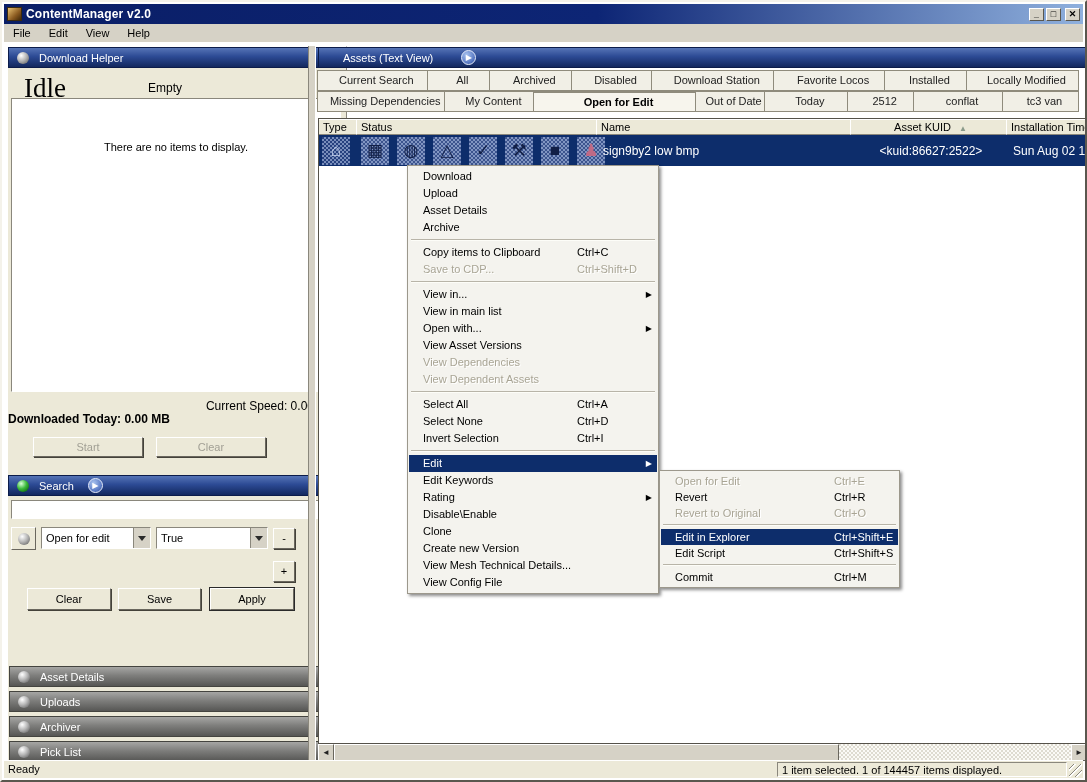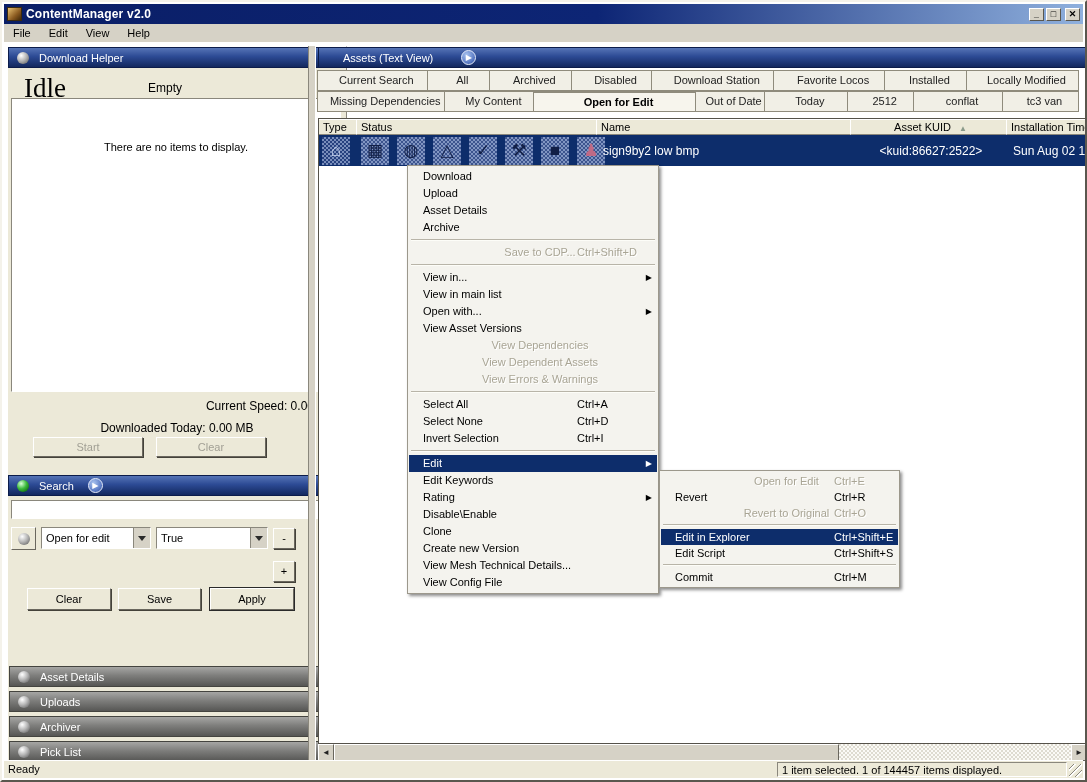--- a/index.html
+++ b/index.html
@@ -47,21 +47,21 @@
 
   
   .leftcol { position:absolute; left:5px; top:44px; width:340px; height:716px; background:#ece9d8;
              border:1px solid; border-color:#fff #8a877c #8a877c #fff; }
   .dh-header { left:0; top:0; right:0; }
   .idle { position:absolute; left:16px; top:26px; font-family:"Liberation Serif", serif; font-size:27px; }
   .emptyq { position:absolute; left:140px; top:34px; font-size:12px; }
   .dh-list { position:absolute; left:3px; right:5px; top:51px; height:294px; background:#fff;
              border:1px solid; border-color:#8a877c #fff #fff #8a877c; text-align:center; padding-top:42px; }
   .speedline { position:absolute; left:0; right:0; top:352px; text-align:right; font-size:12px; }
-  .todayline { position:absolute; left:0; right:0; top:374px; text-align:center; font-size:12px; }
+  .todayline { position:absolute; left:0; right:0; top:365px; font-size:12px;font-weight:bold; }
   .dh-start { position:absolute; left:25px; top:390px; width:110px; height:20px; line-height:18px; }
   .dh-clear { position:absolute; left:148px; top:390px; width:110px; height:20px; line-height:18px; }
 
   .search-header { left:0; top:428px; right:0; }
   .search-input { position:absolute; left:3px; right:5px; top:453px; height:19px; background:#fff;
                   border:1px solid; border-color:#8a877c #fff #fff #8a877c; font-family:"Liberation Sans",sans-serif; font-size:11px; padding:0 3px; }
   .crit-icon-btn { position:absolute; left:3px; top:480px; width:25px; height:23px; background:#ece9d8;
                    border:1px solid; border-color:#fff #6a675e #6a675e #fff; display:flex; align-items:center; justify-content:center; }
   .crit-icon-btn .ball { margin:0; }
   .dd { position:absolute; top:480px; height:22px; background:#fff; border:1px solid; border-color:#8a877c #fff #fff #8a877c;
@@ -131,21 +131,21 @@
   .strack { flex:1; background:repeating-conic-gradient(#fbfaf6 0% 25%, #dedbd0 0% 50%) 0 0/4px 4px; }
   .sarrow.right { margin-left:auto; }
 
   
   .menu { position:absolute; background:#f4f3ee; border:1px solid #9c988c;
           box-shadow:2px 2px 3px rgba(0,0,0,.45); padding:2px 1px; z-index:100; }
   .mi { position:relative; height:17px; line-height:17px; padding-left:14px; white-space:nowrap; }
   .menu.sub .mi { height:16px; line-height:16px; }
   .mi .sc { position:absolute; left:168px; }
   .menu.sub .mi .sc { left:173px; }
-  .mi.disabled { color:#a9a595; text-shadow:1px 1px 0 #fff;text-align:center; }
+  .mi.disabled { color:#a9a595; text-shadow:1px 1px 0 #fff; }
   .mi.hl { background:#0d2d6b; color:#fff; }
   .mi .arrow { position:absolute; right:5px; font-size:8px; }
   .msep { height:2px; border-top:1px solid #b8b4a8; border-bottom:1px solid #fdfdf8; margin:3px 2px; }
   .cmenu { left:405px; top:163px; width:252px; }
   .smenu { left:657px; top:468px; width:241px; }
 
   
   .statusbar { position:absolute; left:2px; right:2px; bottom:2px; height:18px; background:#ece9d8;
                border-top:1px solid #fff; }
   .sb-left { position:absolute; left:4px; top:2px; }
@@ -314,29 +314,29 @@
       <span class="sarrow right">►</span>
     </div>
   </div>
 
   <div class="menu cmenu">
     <div class="mi"><span>Download</span></div>
     <div class="mi"><span>Upload</span></div>
     <div class="mi"><span>Asset Details</span></div>
     <div class="mi"><span>Archive</span></div>
     <div class="msep"></div>
+    <div class="mi"><span>Copy items to Clipboard</span><span class="sc">Ctrl+C</span></div>
     <div class="mi disabled"><span>Save to CDP...</span><span class="sc">Ctrl+Shift+D</span></div>
     <div class="msep"></div>
     <div class="mi"><span>View in...</span><span class="arrow">▶</span></div>
     <div class="mi"><span>View in main list</span></div>
     <div class="mi"><span>Open with...</span><span class="arrow">▶</span></div>
     <div class="mi"><span>View Asset Versions</span></div>
     <div class="mi disabled"><span>View Dependencies</span></div>
     <div class="mi disabled"><span>View Dependent Assets</span></div>
-    <div class="mi disabled"><span>View Errors &amp; Warnings</span></div>
     <div class="msep"></div>
     <div class="mi"><span>Select All</span><span class="sc">Ctrl+A</span></div>
     <div class="mi"><span>Select None</span><span class="sc">Ctrl+D</span></div>
     <div class="mi"><span>Invert Selection</span><span class="sc">Ctrl+I</span></div>
     <div class="msep"></div>
     <div class="mi hl"><span>Edit</span><span class="arrow">▶</span></div>
     <div class="mi"><span>Edit Keywords</span></div>
     <div class="mi"><span>Rating</span><span class="arrow">▶</span></div>
     <div class="mi"><span>Disable\Enable</span></div>
     <div class="mi"><span>Clone</span></div>

